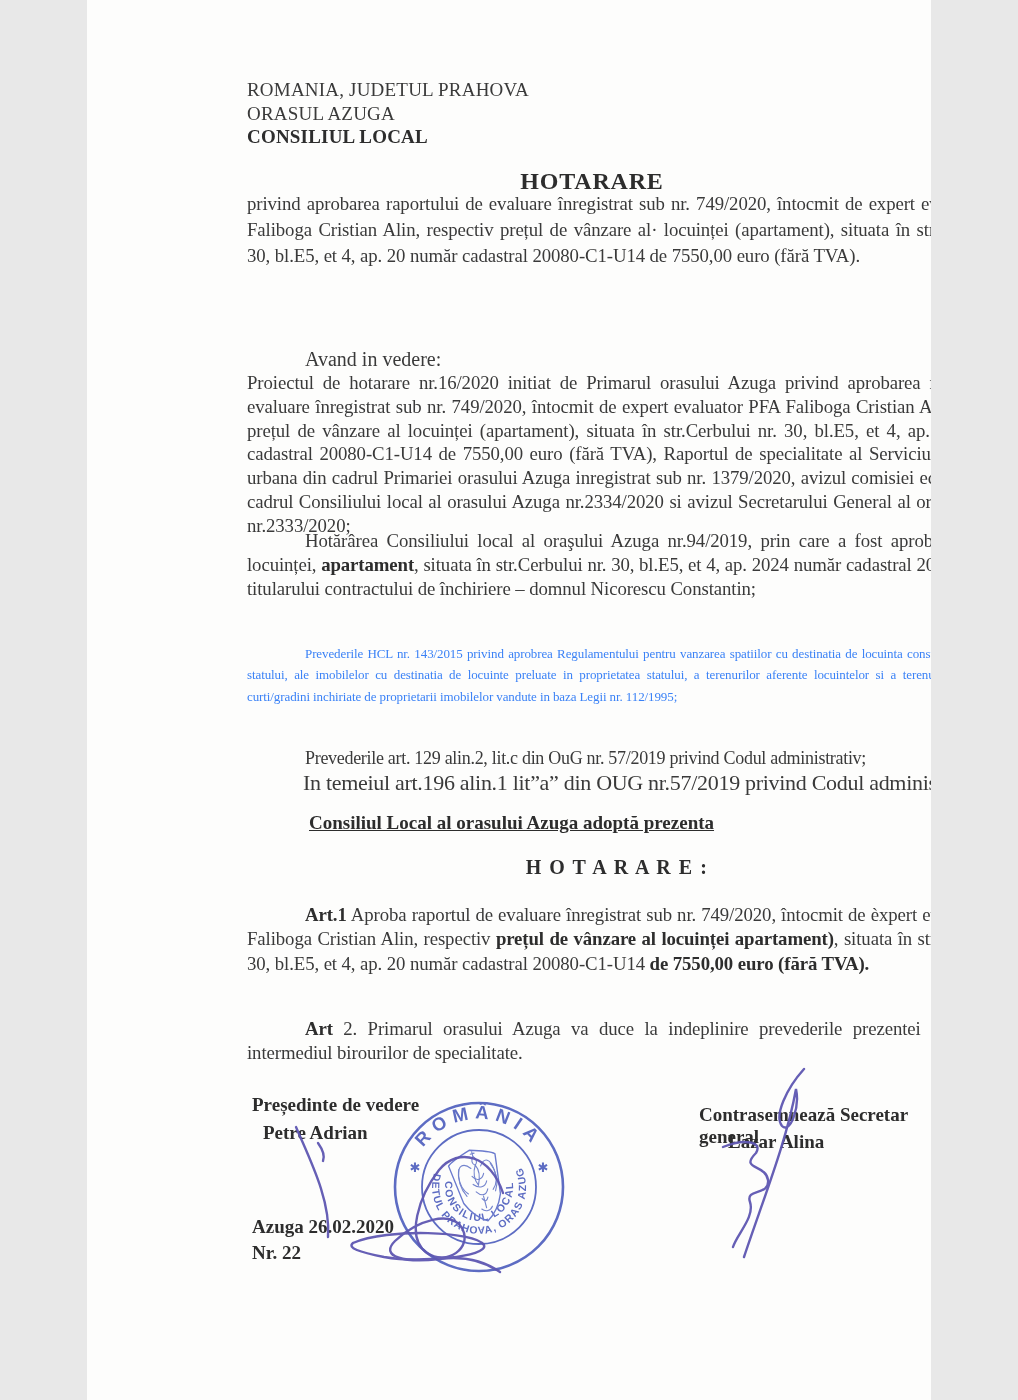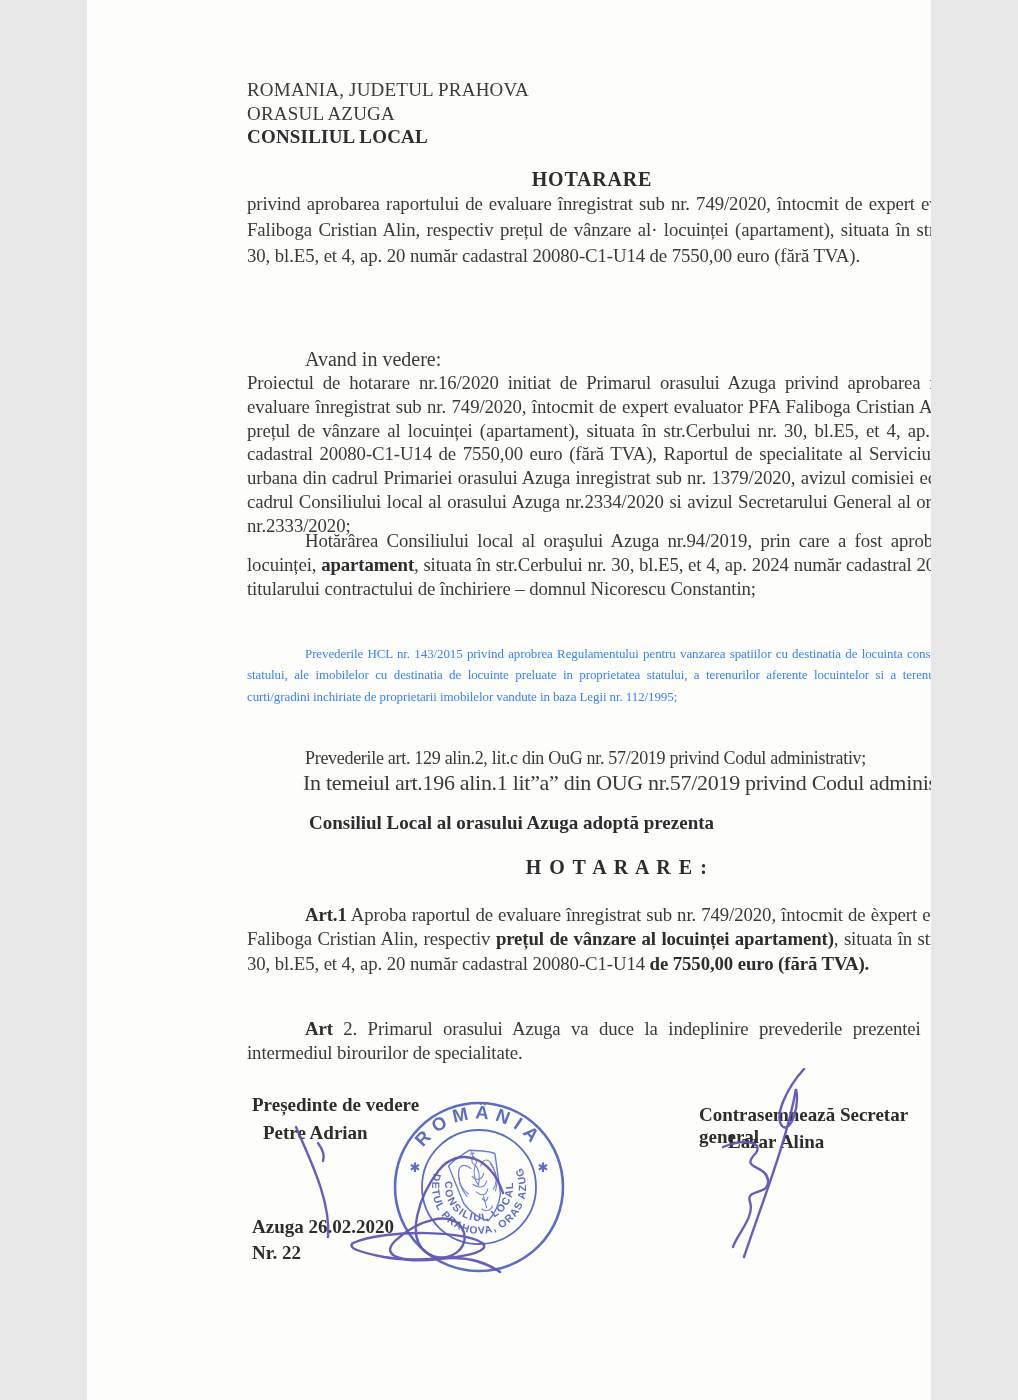--- a/index.html
+++ b/index.html
@@ -5,31 +5,31 @@
   html,body { margin:0; padding:0; background:#e8e8e8; }
   .page {
     position:relative; width:844px; height:1400px; margin:0 auto;
     background:#fdfdfc; overflow:hidden;
     font-family:"Liberation Serif", serif;
     color:#3a3a3a;
   }
   .abs { position:absolute; }
   .bold { font-weight:bold; color:#2d2d2d; }
   .header { left:160px; top:78px; font-size:19px; line-height:23.5px; letter-spacing:0.2px; }
-  .title { left:160px; top:168px; width:690px; text-align:center; font-size:20px; letter-spacing:0.8px; }
+  .title { left:160px; top:168px; width:690px; text-align:center; font-size:24px; letter-spacing:0.8px; }
   .para { left:160px; width:782px; margin:0; text-align:justify; font-size:18.8px; line-height:23.8px; letter-spacing:-0.1px; }
   .intro { top:191px; line-height:26px; }
   .avand { left:160px; top:348px; font-size:20px; text-indent:58px; }
   .p1 { top:371px; }
   .p2 { top:529px; text-indent:58px; }
   .p3 { top:600px; text-indent:58px; }
   .p4 { top:643px; font-size:13px; line-height:21.3px; color:#3b82f6; text-indent:58px; }
   .p5 { top:747px; text-indent:58px; font-size:18px; letter-spacing:-0.3px; text-align:left; }
   .p6 { top:771px; text-indent:56px; font-size:22px; letter-spacing:-0.3px; text-align:left; }
-  .adopt { left:160px; top:812px; font-size:19px; text-indent:62px; }
+  .adopt { left:160px; top:812px; font-size:19px; text-indent:62px;text-decoration:underline; }
   .hot2 { left:160px; top:856px; width:740px; text-align:center; font-size:20px; letter-spacing:1.5px; }
   .art1 { top:903px; line-height:24.3px; }
   .art2 { top:1017px; line-height:24.2px; }
   .sig { font-size:19px; }
   .sigL1 { left:165px; top:1094px; }
   .sigL2 { left:176px; top:1122px; }
   .sigDate { left:165px; top:1216px; }
   .sigNr { left:165px; top:1242px; }
   .sigR1 { left:612px; top:1104px; }
   .sigR2 { left:641px; top:1131px; }

